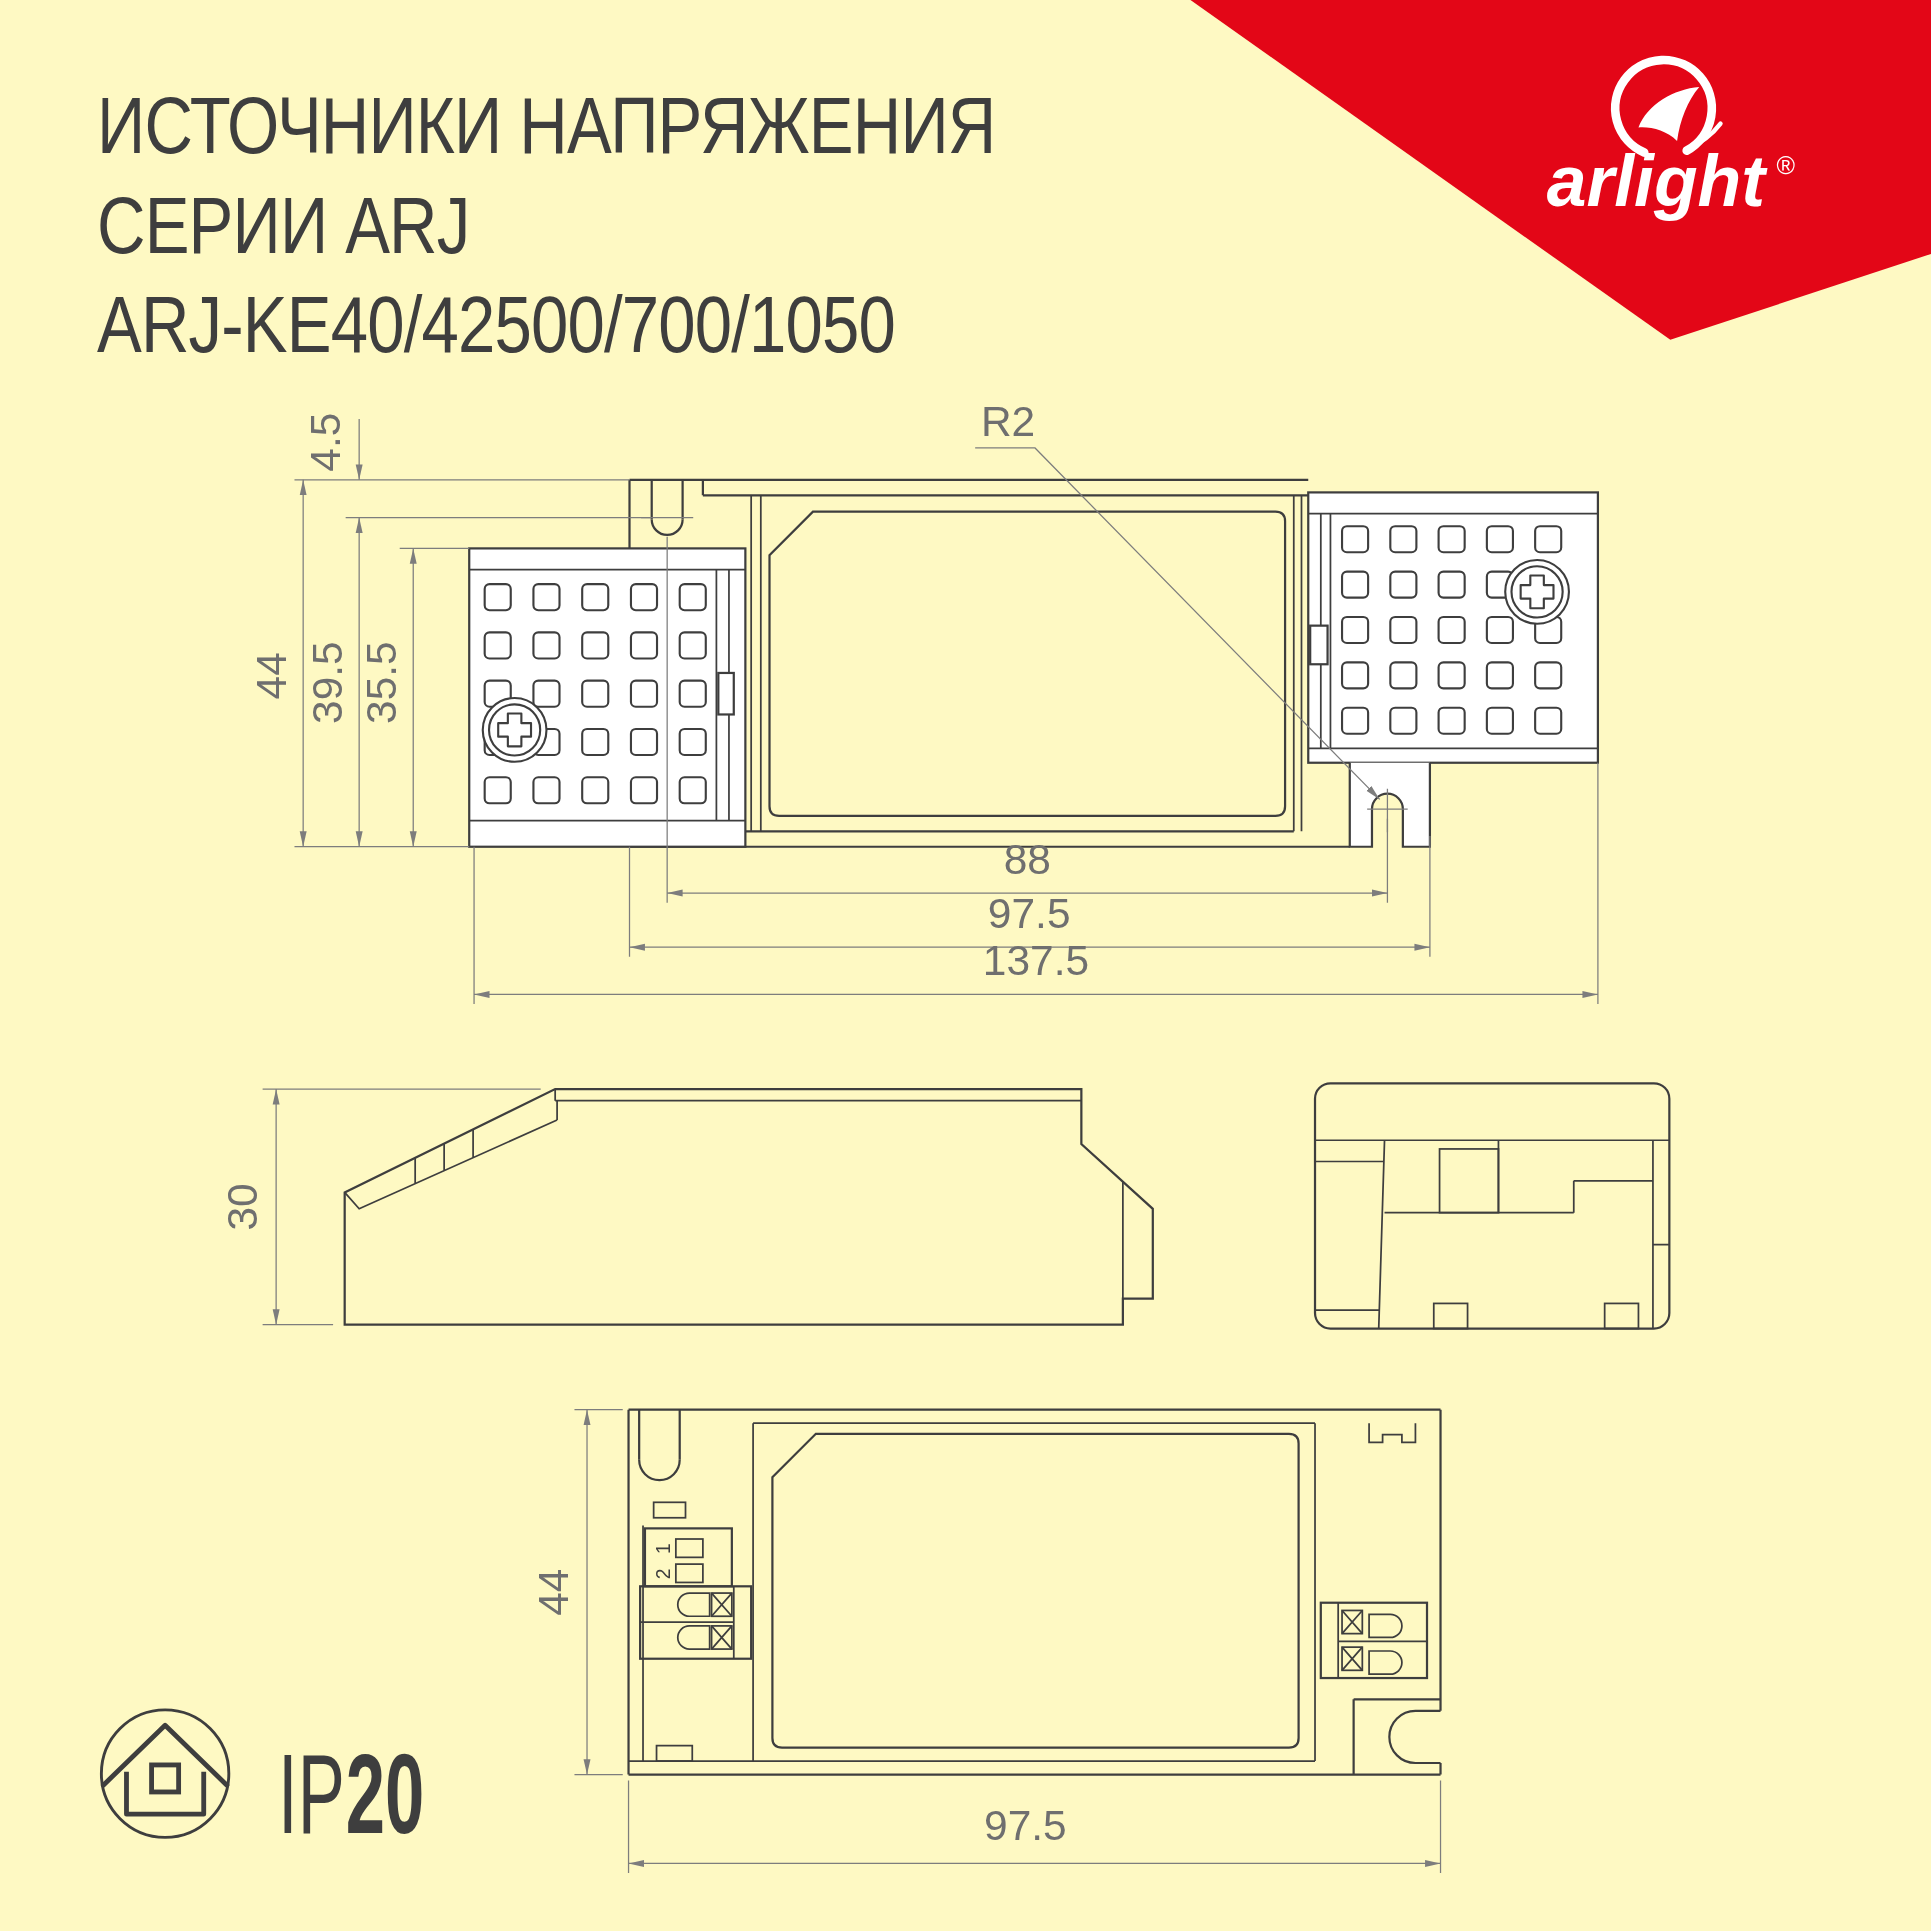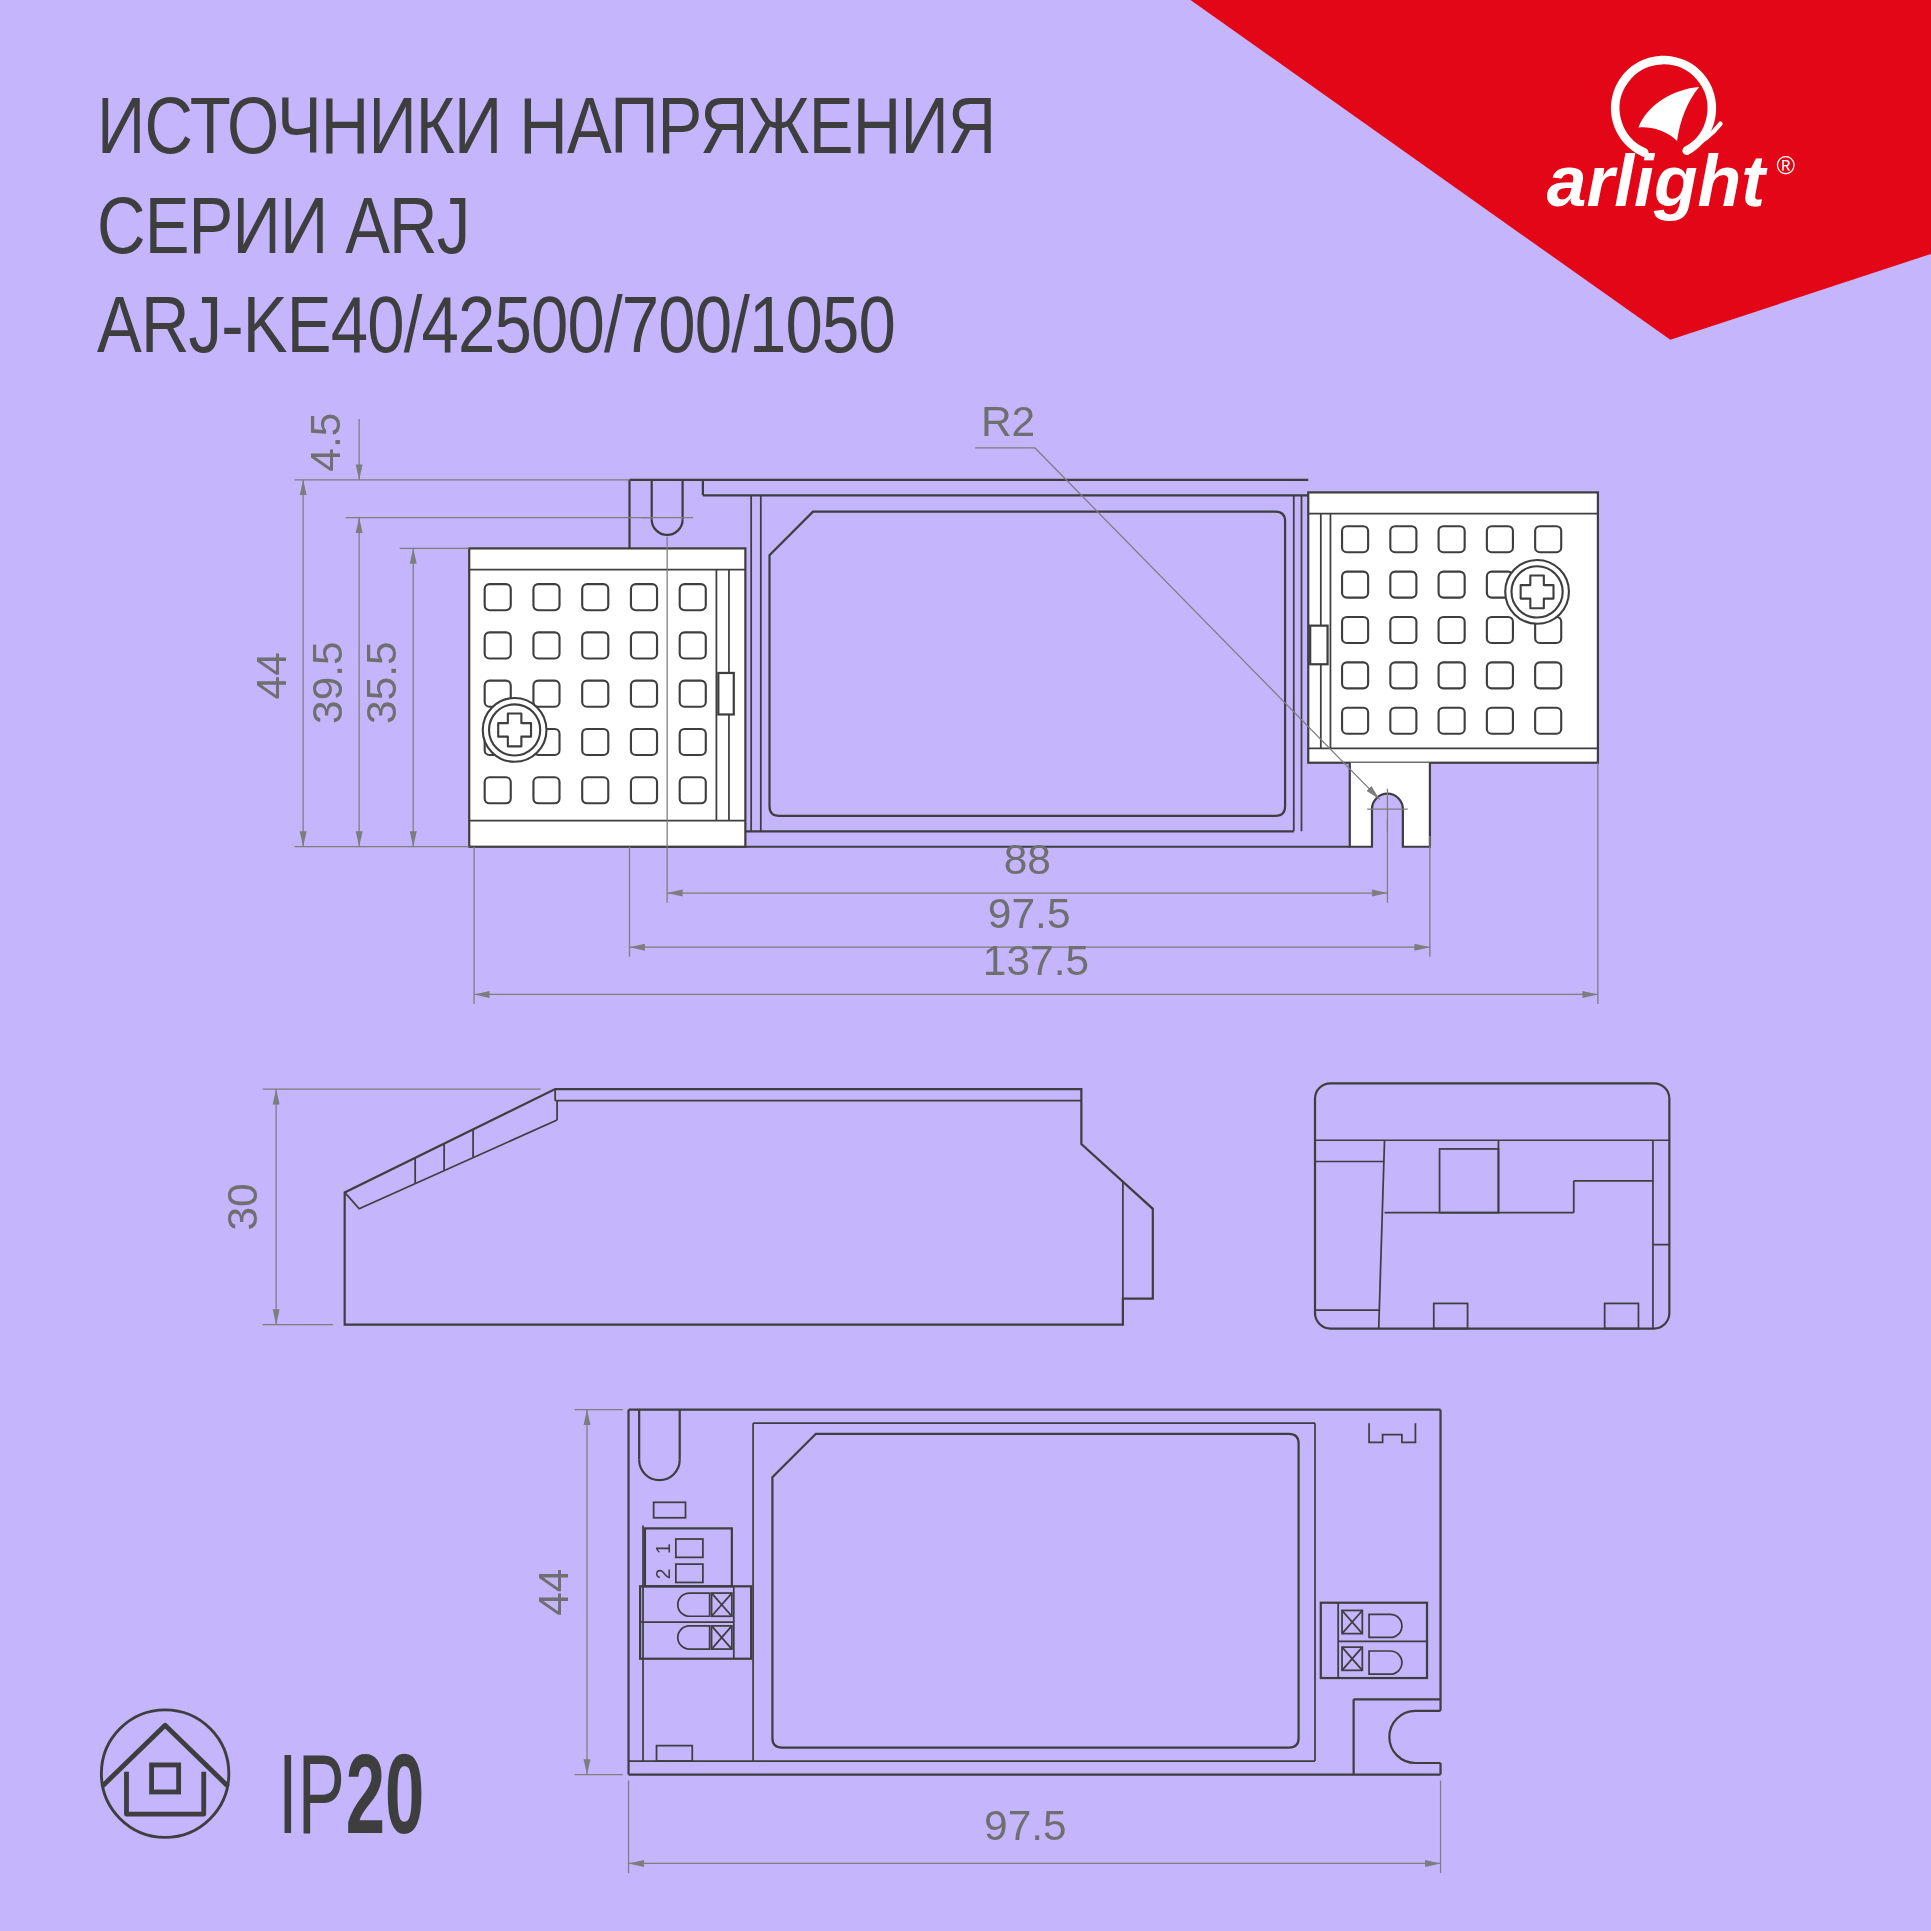--- a/index.html
+++ b/index.html
@@ -1,16 +1,16 @@
 <!DOCTYPE html>
 <html><head>
 <meta charset="utf-8">
 <style>
   html,body{margin:0;padding:0;background:#fff;}
-  #page{position:relative;width:1931px;height:1931px;background:#c4b5fd;overflow:hidden;
+  #page{position:relative;width:1931px;height:1931px;background:#fef9c3;overflow:hidden;
         font-family:"Liberation Sans",sans-serif;}
   .title-line{position:absolute;left:97px;font-size:79px;line-height:1.15;color:#3e3e3e;
         white-space:nowrap;transform:scaleX(.85);transform-origin:0 50%;
         font-family:"Liberation Sans",sans-serif;letter-spacing:-1px;}
   #t1{top:81px;} #t2{top:181px;} #t3{top:280px;}
   #dwg{position:absolute;left:0;top:0;}
   svg text{font-family:"Liberation Sans",sans-serif;}
   .obj{stroke:#3e3e3e;fill:none;stroke-width:2.3;stroke-linecap:butt;stroke-linejoin:miter;}
   .obj2{stroke:#3e3e3e;fill:none;stroke-width:1.8;}
   .objw{stroke:#3e3e3e;fill:#ffffff;stroke-width:2.3;}

